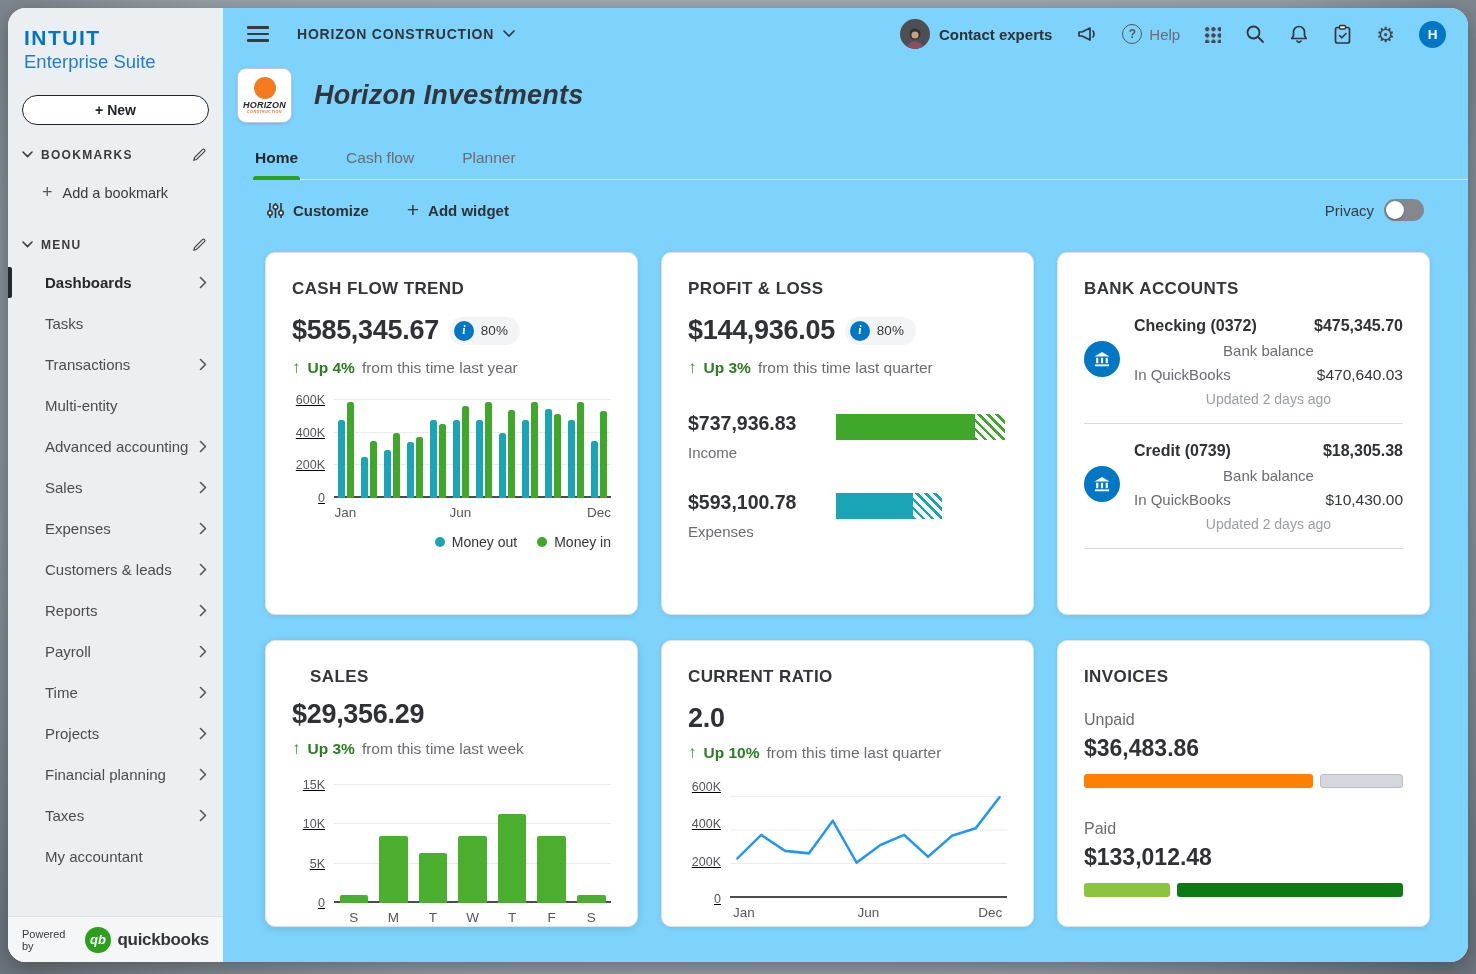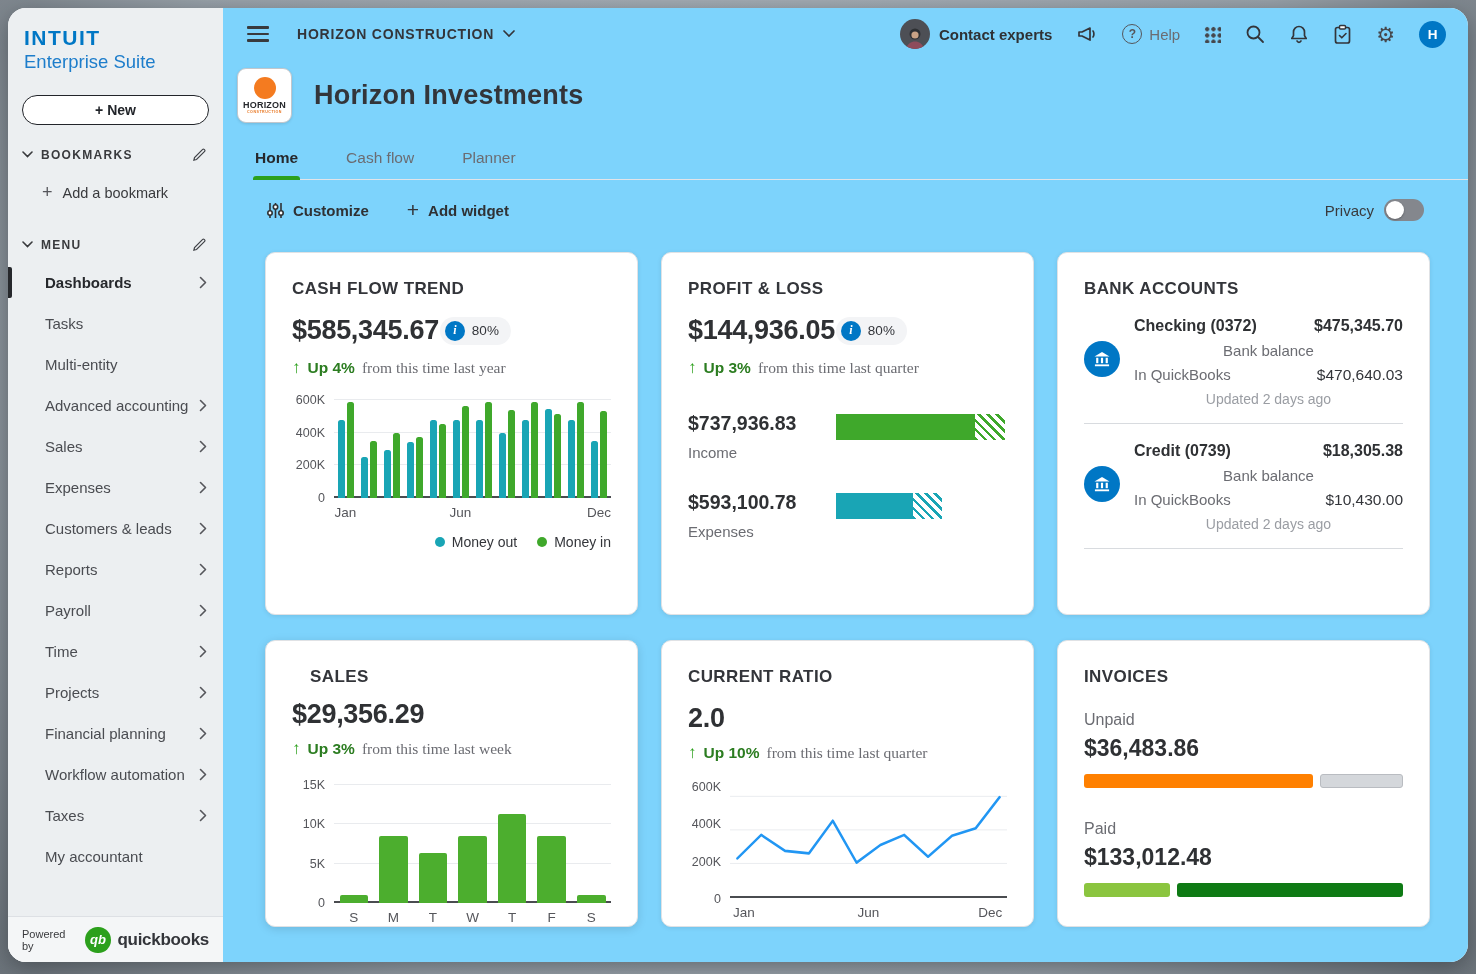--- a/index.html
+++ b/index.html
@@ -45,21 +45,21 @@
   .tb-icon { display:flex; align-items:center; cursor:pointer; color:#45474C; }
   .help-wrap { display:flex; align-items:center; gap:7px; cursor:pointer; }
   .help-q { width:20px; height:20px; border:1.6px solid #55565B; border-radius:50%; display:flex; align-items:center; justify-content:center;
             font-size:12px; font-weight:700; color:#55565B; }
   .help-label { font-size:15px; color:#6B6C72; }
   .grid-icon { width:17px; height:17px; background-image:radial-gradient(circle, #45474C 1.9px, transparent 2.2px); background-size:6.3px 6.3px; }
   .gear { font-size:21px; color:#45474C; line-height:1; }
   .h-avatar { width:27px; height:27px; border-radius:50%; background:#0077C5; color:#fff; font-size:13.5px; font-weight:700;
               display:flex; align-items:center; justify-content:center; cursor:pointer; }
 
-  .page-head { display:flex; align-items:center; gap:22px; margin:14px 24px 0 14px; }
+  .page-head { display:flex; align-items:center; gap:22px; margin:14px 24px 0 14px;font-style:italic; }
   .biz-logo { width:55px; height:55px; background:#fff; border:1px solid #C3C7CC; border-radius:9px; box-shadow:0 1px 3px rgba(0,0,0,.12);
               display:flex; flex-direction:column; align-items:center; justify-content:center; }
   .biz-sun { width:22px; height:22px; border-radius:50%; background:#F47B20; margin-bottom:1px; }
   .biz-name { font-size:9px; font-weight:800; color:#26282C; letter-spacing:0.2px; }
   .biz-sub { font-size:3.6px; font-weight:700; color:#E87722; letter-spacing:0.5px; }
   .page-title { font-size:27px; font-weight:600; color:#33353A; letter-spacing:0.2px; }
 
   .tabs { display:flex; gap:44px; margin:20px 0 0 30px; border-bottom:1px solid #E2E4E8; padding-right:24px; }
   .tab { font-size:15.5px; color:#6B6C72; padding:6px 2px 12px 2px; cursor:pointer; position:relative; }
   .tab.active { color:#26282C; font-weight:700; }
@@ -70,34 +70,34 @@
   .tool-btn .plus { font-size:21px; font-weight:400; color:#33353A; }
   .privacy { margin-left:auto; display:flex; align-items:center; gap:10px; }
   .privacy-label { font-size:15px; color:#393A3D; }
   .toggle { width:40px; height:22px; border-radius:12px; background:#84878D; position:relative; cursor:pointer; }
   .toggle .knob { position:absolute; left:2px; top:2px; width:18px; height:18px; border-radius:50%; background:#fff; box-shadow:0 1px 2px rgba(0,0,0,.3); }
 
   
   .grid { display:grid; grid-template-columns:repeat(3, 1fr); gap:25px 23px; margin:30px 38px 0 42px; grid-template-rows:363px 287px; }
   .card { background:#fff; border:1px solid #E0E2E5; border-radius:10px; box-shadow:0 1px 5px rgba(0,0,0,.09); padding:26px 26px 18px 26px; overflow:hidden; }
   .card-title { font-size:17px; font-weight:600; color:#33353A; letter-spacing:0.4px; }
-  .amount-row { display:flex; align-items:center; gap:1px; margin-top:16px; }
+  .amount-row { display:flex; align-items:center; gap:10px; margin-top:16px; }
   .big-amount { font-size:27px; font-weight:800; color:#2F3134; letter-spacing:-0.3px; }
   .pct-badge { display:flex; align-items:center; gap:7px; background:#F3F4F6; border-radius:15px; padding:4px 12px 4px 5px; cursor:pointer; }
   .info-i { width:20px; height:20px; border-radius:50%; background:#0077C5; color:#fff; font-size:12px; font-weight:700; font-style:italic;
             font-family:"Liberation Serif", serif; display:flex; align-items:center; justify-content:center; }
   .pct-text { font-size:13.5px; color:#33353A; }
   .trend { display:flex; align-items:center; gap:7px; margin-top:12px; font-size:15.5px; }
   .trend .arrow { color:#2CA01C; font-size:17px; font-weight:700; }
   .trend .up { color:#2C7D21; font-weight:700; }
-  .trend .rest { color:#6B6C72;font-family:Liberation Serif, serif; }
+  .trend .rest { color:#6B6C72; }
 
   
   .chart-wrap { margin-top:22px; }
-  .chart-row { display:flex; }
+  .chart-row { display:flex;text-decoration:underline; }
   .yaxis { width:42px; display:flex; flex-direction:column; justify-content:space-between; text-align:right; padding-right:9px;
            font-size:12.5px; color:#55565B; }
   .yaxis div { transform:translateY(-45%); height:0; display:flex; align-items:center; justify-content:flex-end; width:100%; }
   .plot { position:relative; flex:1; }
   .gridline { position:absolute; left:0; right:0; height:1px; background:#E9EBEE; }
   .gridline.base { height:2px; background:#4A4C50; }
   .bars { position:absolute; inset:0; display:flex; align-items:flex-end; }
   .slot { flex:1; display:flex; align-items:flex-end; justify-content:center; gap:2px; height:100%; }
   .bar { border-radius:2.5px 2.5px 0 0; }
   .xaxis { display:flex; margin-top:7px; }
@@ -188,20 +188,26 @@
         <div class="menu-item active">
           <span class="mlabel">Dashboards</span>
           <svg width="8" height="13" viewBox="0 0 8 13">
             <polyline points="1.5,1.5 6.5,6.5 1.5,11.5" fill="none" stroke="#55565B" stroke-width="1.6" stroke-linecap="round" stroke-linejoin="round"></polyline>
           </svg>
         </div>
         <div class="menu-item">
           <span class="mlabel">Tasks</span>
         </div>
         <div class="menu-item">
+          <span class="mlabel">Transactions</span>
+          <svg width="8" height="13" viewBox="0 0 8 13">
+            <polyline points="1.5,1.5 6.5,6.5 1.5,11.5" fill="none" stroke="#55565B" stroke-width="1.6" stroke-linecap="round" stroke-linejoin="round"></polyline>
+          </svg>
+        </div>
+        <div class="menu-item">
           <span class="mlabel">Multi-entity</span>
         </div>
         <div class="menu-item">
           <span class="mlabel">Advanced accounting</span>
           <svg width="8" height="13" viewBox="0 0 8 13">
             <polyline points="1.5,1.5 6.5,6.5 1.5,11.5" fill="none" stroke="#55565B" stroke-width="1.6" stroke-linecap="round" stroke-linejoin="round"></polyline>
           </svg>
         </div>
         <div class="menu-item">
           <span class="mlabel">Sales</span>
@@ -240,26 +246,20 @@
           </svg>
         </div>
         <div class="menu-item">
           <span class="mlabel">Projects</span>
           <svg width="8" height="13" viewBox="0 0 8 13">
             <polyline points="1.5,1.5 6.5,6.5 1.5,11.5" fill="none" stroke="#55565B" stroke-width="1.6" stroke-linecap="round" stroke-linejoin="round"></polyline>
           </svg>
         </div>
         <div class="menu-item">
           <span class="mlabel">Financial planning</span>
-          <svg width="8" height="13" viewBox="0 0 8 13">
-            <polyline points="1.5,1.5 6.5,6.5 1.5,11.5" fill="none" stroke="#55565B" stroke-width="1.6" stroke-linecap="round" stroke-linejoin="round"></polyline>
-          </svg>
-        </div>
-        <div class="menu-item">
-          <span class="mlabel">Workflow automation</span>
           <svg width="8" height="13" viewBox="0 0 8 13">
             <polyline points="1.5,1.5 6.5,6.5 1.5,11.5" fill="none" stroke="#55565B" stroke-width="1.6" stroke-linecap="round" stroke-linejoin="round"></polyline>
           </svg>
         </div>
         <div class="menu-item">
           <span class="mlabel">Taxes</span>
           <svg width="8" height="13" viewBox="0 0 8 13">
             <polyline points="1.5,1.5 6.5,6.5 1.5,11.5" fill="none" stroke="#55565B" stroke-width="1.6" stroke-linecap="round" stroke-linejoin="round"></polyline>
           </svg>
         </div>

